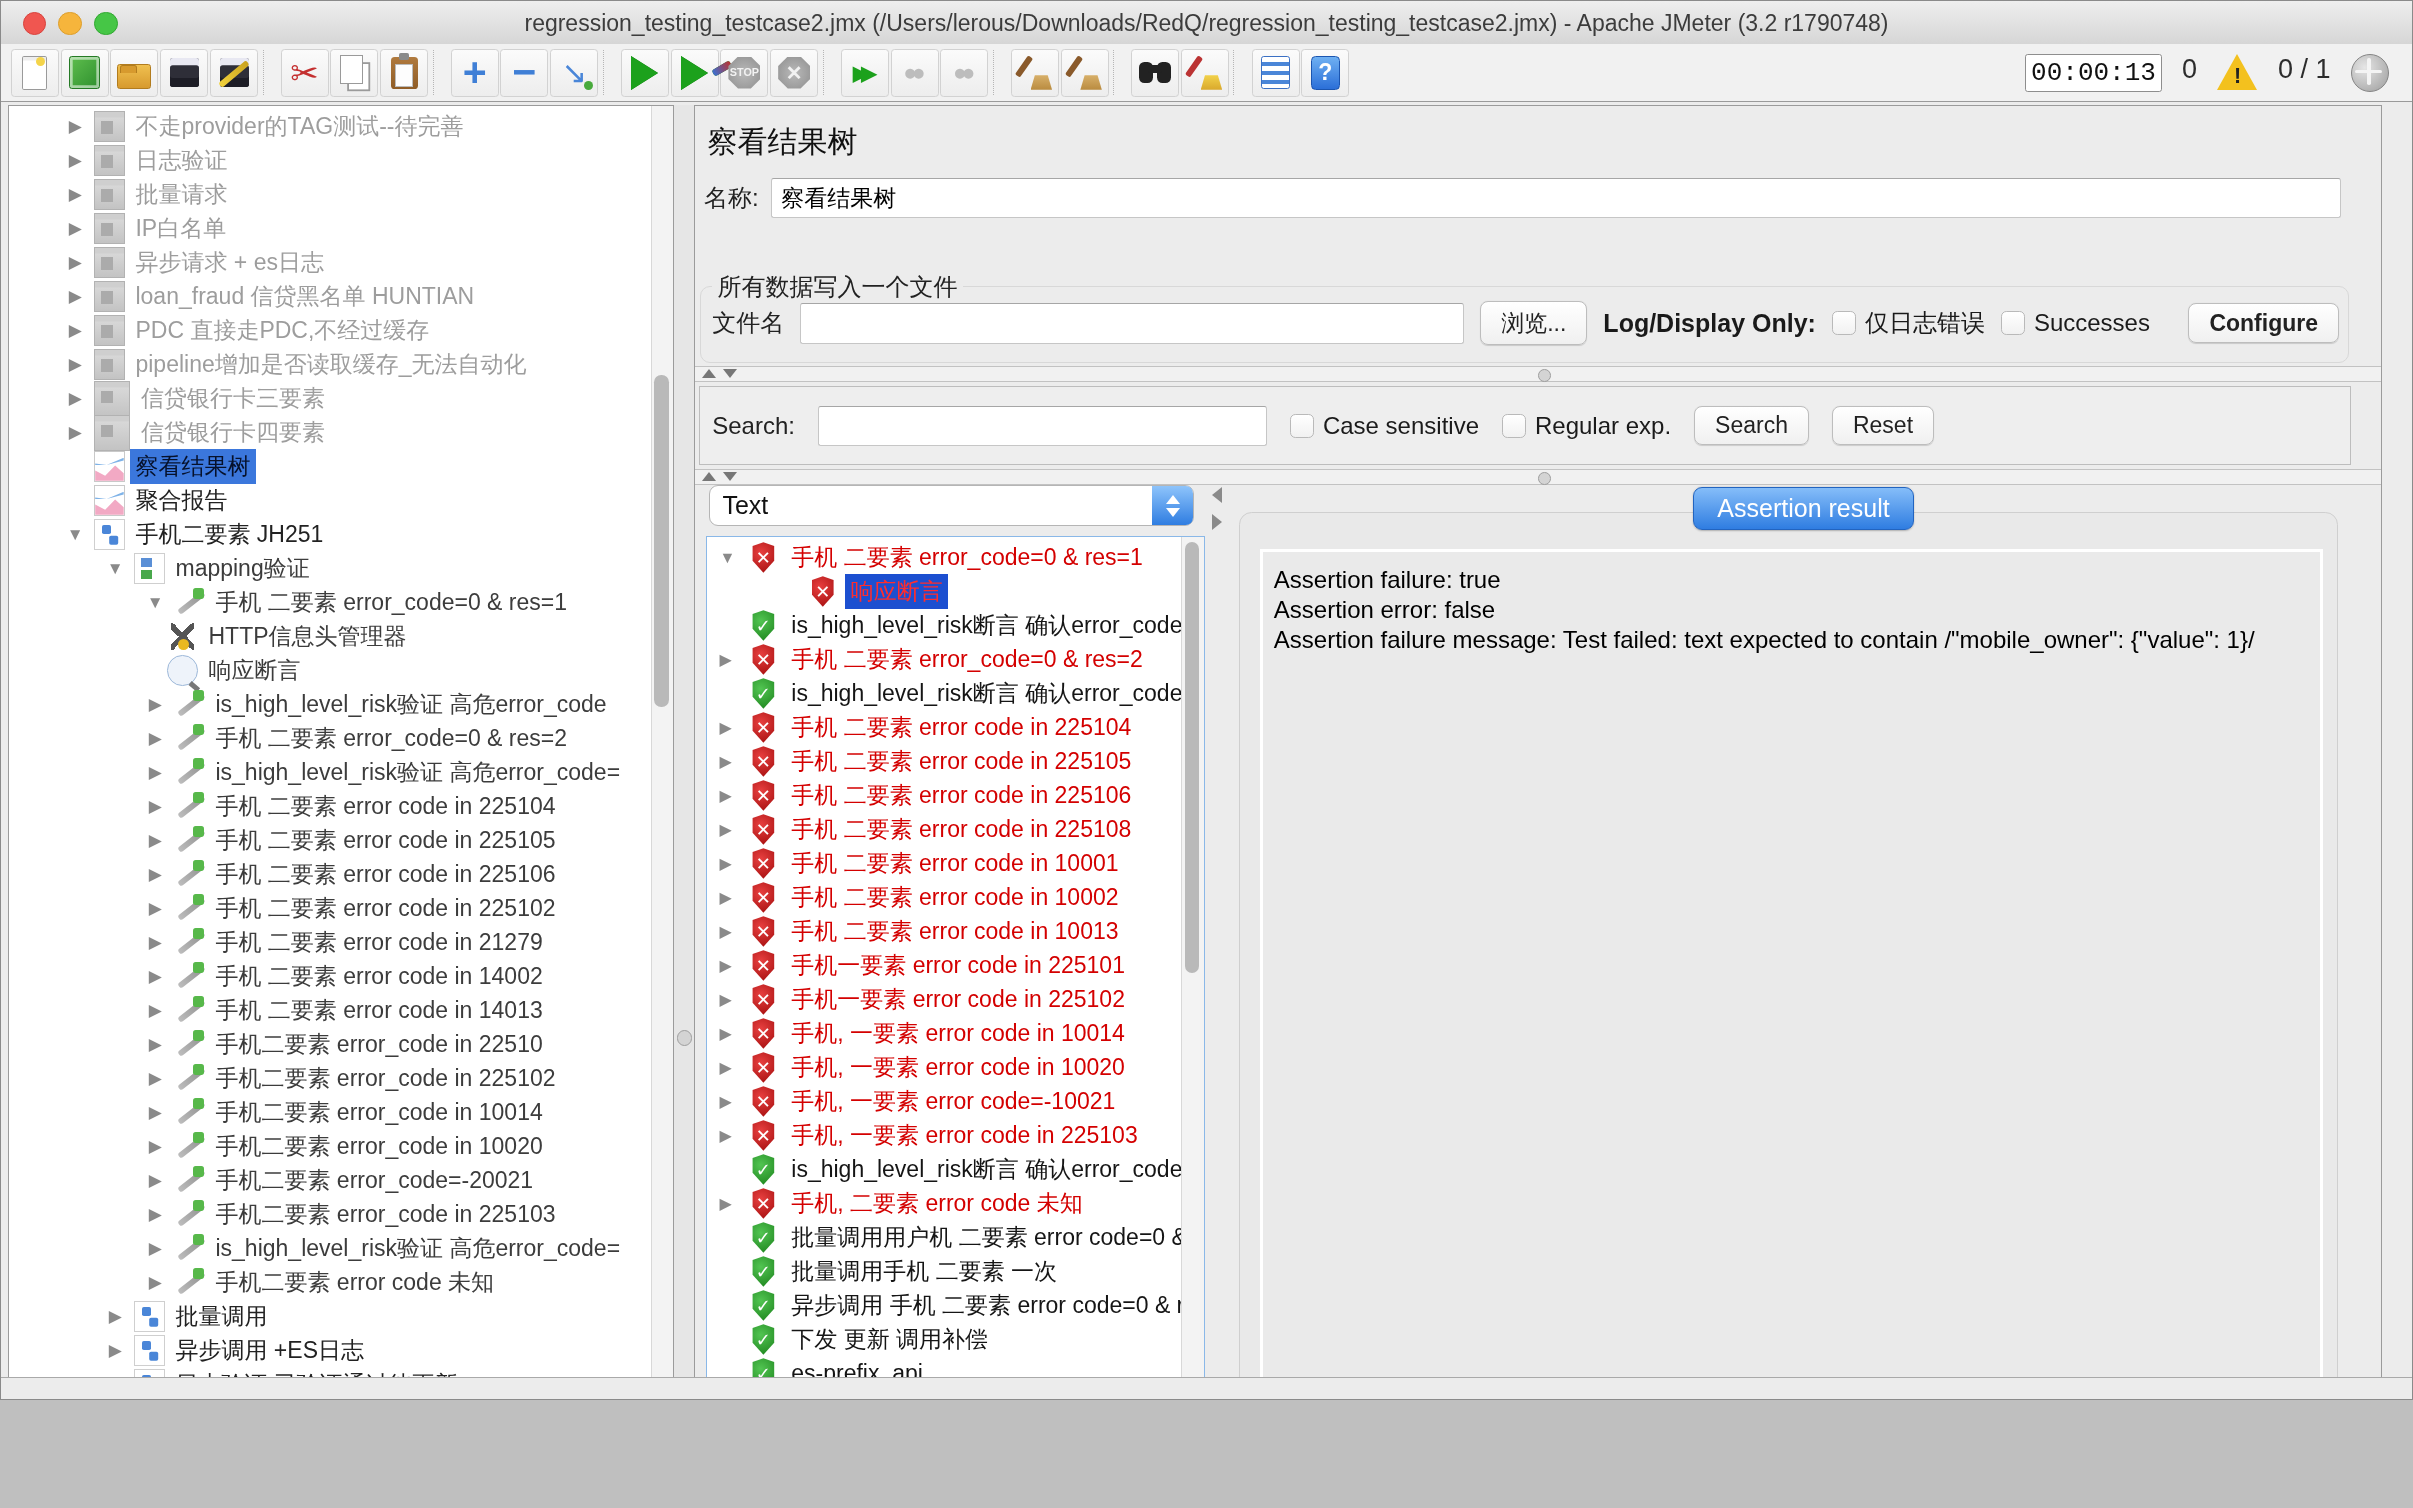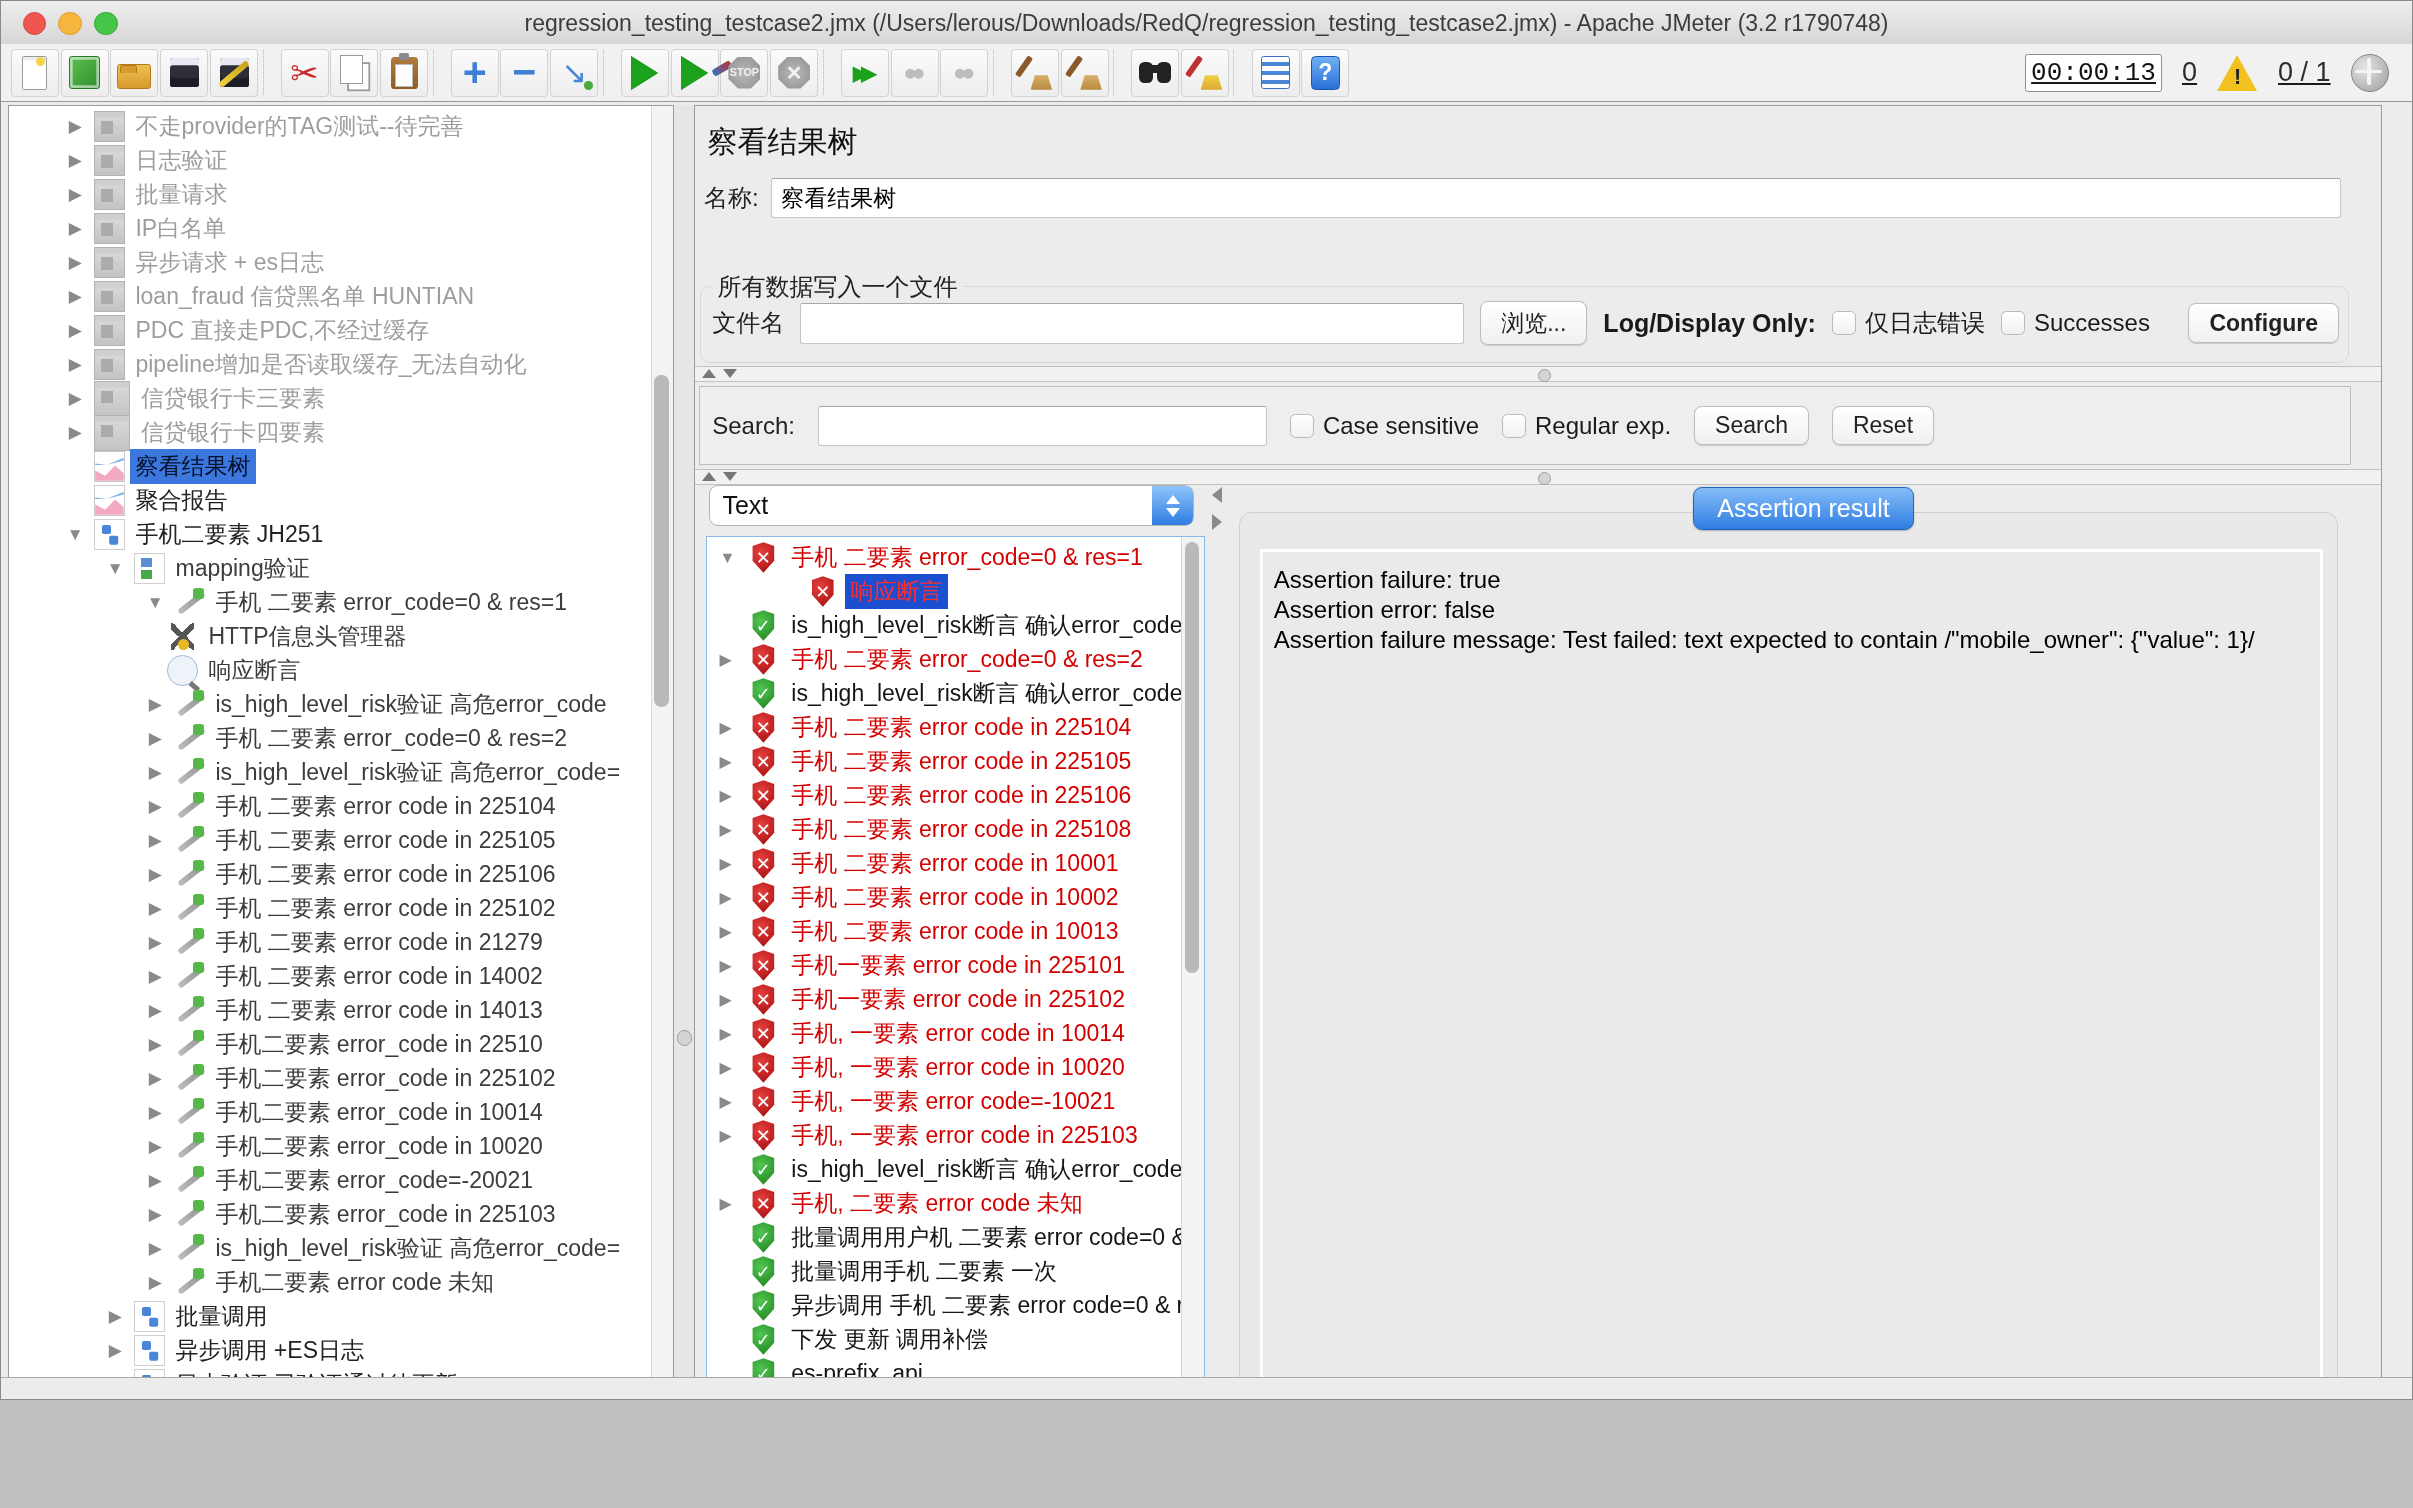--- a/index.html
+++ b/index.html
@@ -48,21 +48,21 @@
   .i-clear,.i-clear-all,.i-clear-search{position:relative;}
   .i-clear::before,.i-clear-all::before,.i-clear-search::before{content:"";position:absolute;left:5.4px;top:1.8px;width:6.3px;height:23px;background:#8a5a2b;transform:rotate(35deg);border-radius:1.8px;}
   .i-clear::after,.i-clear-all::after,.i-clear-search::after{content:"";position:absolute;right:1.8px;bottom:1.8px;width:21.5px;height:14.4px;background:linear-gradient(#d8b06a,#b98b3f);clip-path:polygon(20% 0,80% 0,100% 100%,0 100%);}
   .i-clear-search::after{background:linear-gradient(#f2d24a,#d9a82c);}
   .i-clear-search::before{background:#b33;}
   .i-search{width:14.4px;height:21.5px;background:#222;border-radius:5.4px;box-shadow:18px 0 0 #222;position:relative;margin-right:18px;}
   .i-search::before{content:"";position:absolute;left:9px;top:3.6px;width:14.4px;height:7.2px;background:#222;border-radius:2.7px;}
   .i-function-helper{width:27px;height:30.5px;background:#fff;border:1.8px solid #3b70c4;border-radius:2.7px;
     background-image:repeating-linear-gradient(#fff 0 5.4px,#4a86d8 5.4px 9px);}
   .i-help{width:27px;height:32px;background:linear-gradient(#6fb0f2,#2b6fd8);border:1.8px solid #1b55b0;border-radius:4.5px;color:#fff;font-size:23px;font-weight:bold;display:flex;align-items:center;justify-content:center;}
-  .tb-status{margin-left:auto;display:flex;align-items:center;gap:20px;padding-right:14.4px;text-decoration:underline;}
+  .tb-status{margin-left:auto;display:flex;align-items:flex-start;gap:20px;padding-right:14.4px;}
   .timer-box{width:135px;height:36px;background:#fff;border:1.8px solid #8e8e8e;border-radius:2.7px;
     font-family:"Liberation Mono","DejaVu Sans Mono",monospace;font-size:26px;display:flex;align-items:center;justify-content:center;color:#111;}
   .num{font-size:27px;color:#2c2c2c;}
   .warn-tri{position:relative;width:41px;height:36px;}
   .warn-tri::before{content:"";position:absolute;left:0;top:0;width:0;height:0;
     border-left:20.7px solid transparent;border-right:20.7px solid transparent;border-bottom:36px solid #f3c11e;}
   .warn-tri span{position:absolute;left:0;right:0;top:10.8px;text-align:center;font-size:21.5px;font-weight:bold;color:#222;}
   .globe{width:36px;height:36px;border-radius:50%;background:radial-gradient(circle at 35% 35%,#e6e6e6,#9c9c9c);border:1.8px solid #858585;position:relative;}
   .globe::before{content:"";position:absolute;left:15.3px;top:3.6px;width:3.6px;height:27px;background:#f4f4f4;border-radius:1.8px;}
   .globe::after{content:"";position:absolute;left:3.6px;top:15.3px;width:27px;height:3.6px;background:#f4f4f4;border-radius:1.8px;}

